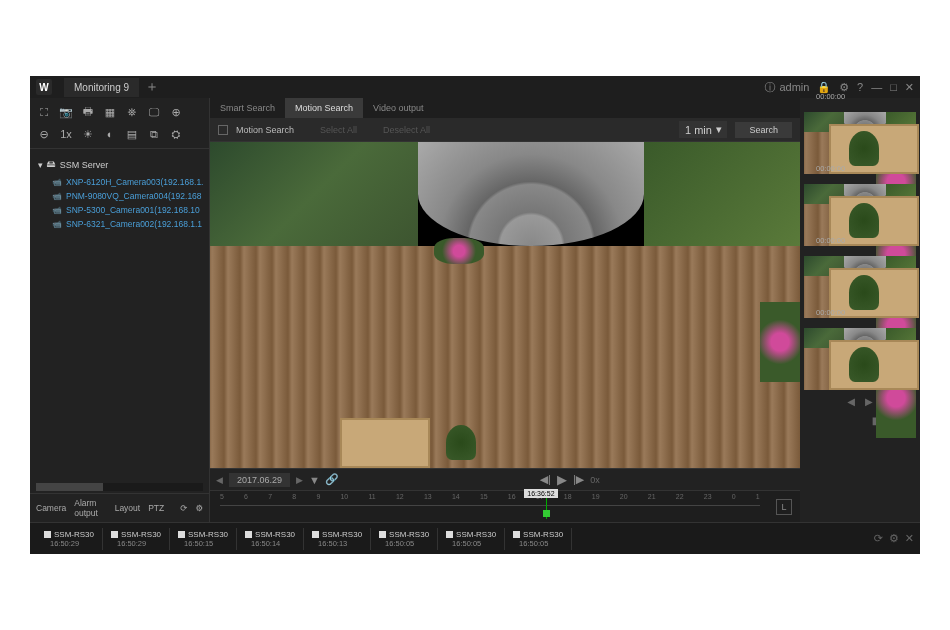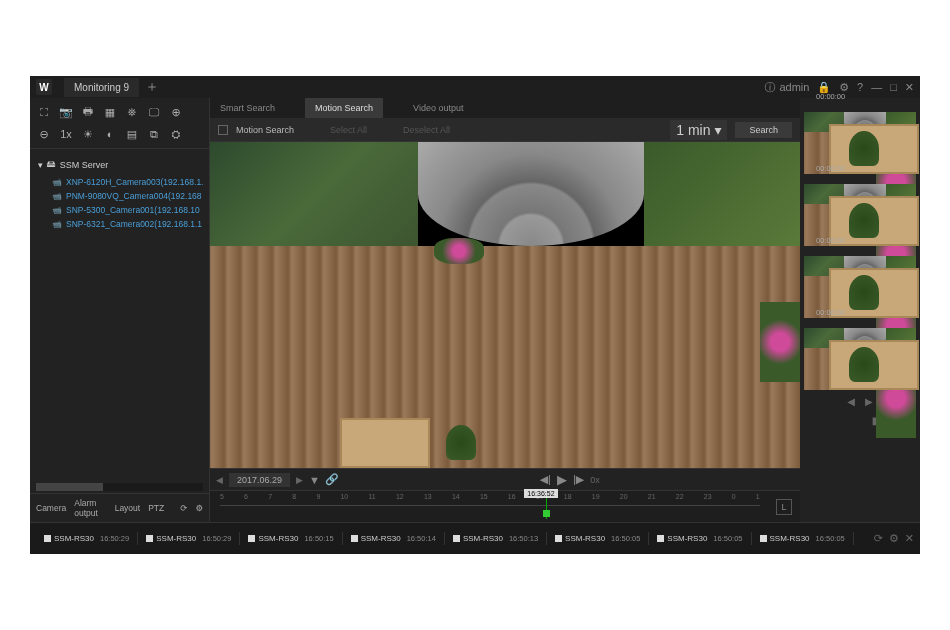--- a/index.html
+++ b/index.html
@@ -22,29 +22,29 @@
 .tree { flex: 1; padding: 6px 4px; overflow: hidden; }
 .tree-server { display: flex; align-items: center; gap: 4px; color: #ccc; padding: 2px 4px; }
 .tree-item { display: flex; align-items: center; gap: 4px; padding: 2px 4px 2px 18px; color: #4a9fd8; font-size: 8.5px; white-space: nowrap; overflow: hidden; cursor: pointer; }
 .tree-item .cam-ic { color: #4a9fd8; font-size: 8px; }
 .scrollbar-h { height: 8px; background: #1a1a1a; margin: 2px 6px; position: relative; }
 .scrollbar-h::after { content: ''; position: absolute; left: 0; width: 40%; height: 100%; background: #444; }
 .side-bottom { display: flex; gap: 8px; padding: 4px 6px; border-top: 1px solid #333; font-size: 8.5px; align-items: center; }
 .side-bottom span { cursor: pointer; }
 .side-bottom .spacer { flex: 1; }
 .center { flex: 1; display: flex; flex-direction: column; background: #2a2a2a; min-width: 0; }
-.ctabs { display: flex; background: #1e1e1e; height: 20px; align-items: stretch; font-size: 9px; gap: 20px; }
+.ctabs { display: flex; background: #1e1e1e; height: 20px; align-items: stretch; font-size: 9px; }
 .ctab { padding: 4px 10px; color: #888; cursor: pointer; display: flex; align-items: center; }
 .ctab.active { background: #3a3a3a; color: #ddd; }
 .search-bar { height: 24px; background: #2a2a2a; display: flex; align-items: center; padding: 0 8px; gap: 8px; border-bottom: 1px solid #333; }
 .chk { width: 10px; height: 10px; border: 1px solid #666; display: inline-block; }
 .sb-label { color: #bbb; font-size: 9px; }
-.sb-dim { color: #555; font-size: 9px; margin-left: 28px; }
+.sb-dim { color: #555; font-size: 9px; margin-left: 18px; }
 .sb-spacer { flex: 1; }
-.sb-select { background: #333; color: #ccc; padding: 2px 6px; font-size: 14px; display: flex; align-items: center; gap: 4px; }
+.sb-select { background: #333; color: #ccc; padding: 2px 6px; font-size: 11px; display: flex; align-items: center; gap: 4px; }
 .sb-btn { background: #3a3a3a; color: #ccc; padding: 3px 14px; font-size: 9px; cursor: pointer; }
 .video { flex: 1; background: #000; position: relative; overflow: hidden; min-height: 0; }
 .deck-scene { position: absolute; inset: 0; }
 .controls { height: 22px; background: #222; display: flex; align-items: center; padding: 0 6px; gap: 6px; border-top: 1px solid #333; font-size: 9px; }
 .date-box { background: #333; padding: 2px 8px; display: flex; align-items: flex-end; gap: 4px; }
 .play-controls { display: flex; gap: 6px; align-items: center; margin: 0 auto; }
 .play-ic { color: #888; cursor: pointer; font-size: 11px; }
 .timeline { height: 32px; background: #1e1e1e; position: relative; border-top: 1px solid #333; }
 .tl-ticks { position: absolute; top: 2px; left: 10px; right: 40px; height: 10px; display: flex; justify-content: space-between; font-size: 7px; color: #666; }
 .tl-track { position: absolute; top: 14px; left: 10px; right: 40px; height: 10px; border-top: 1px solid #444; }
@@ -54,21 +54,21 @@
 .tl-L { position: absolute; right: 8px; top: 8px; width: 16px; height: 16px; border: 1px solid #555; display: flex; align-items: center; justify-content: center; color: #888; font-size: 9px; }
 .rpanel { width: 120px; background: #222; display: flex; flex-direction: column; padding: 4px; gap: 4px; }
 .thumb { background: #000; position: relative; height: 62px; }
 .thumb-time { position: absolute; top: -10px; left: 12px; font-size: 7.5px; color: #aaa; }
 .thumb-wrap { position: relative; padding-top: 10px; }
 .rnav { display: flex; justify-content: center; gap: 10px; padding: 2px; color: #666; font-size: 10px; }
 .rnav span { cursor: pointer; }
 .ricons { display: flex; justify-content: flex-end; gap: 6px; padding: 2px; color: #666; font-size: 10px; }
 .ricons span { cursor: pointer; }
 .bottom { height: 32px; background: #1a1a1a; border-top: 1px solid #333; display: flex; align-items: center; padding: 0 6px; gap: 2px; }
-.bcell { display: flex; flex-direction: row; padding: 2px 8px; font-size: 8px; border-right: 1px solid #333; min-width: 62px; }
+.bcell { display: flex; flex-direction: column; padding: 2px 8px; font-size: 8px; border-right: 1px solid #333; min-width: 62px; }
 .bcell-top { display: flex; align-items: center; gap: 3px; color: #ccc; }
 .bcell-sq { width: 7px; height: 7px; background: #ddd; }
 .bcell-time { color: #888; font-size: 7.5px; margin-left: 6px; }
 .bspacer { flex: 1; }
 .bicons { display: flex; gap: 6px; color: #666; font-size: 11px; }
 .bicons span { cursor: pointer; }
 
 
 .deck-scene { display: grid; grid-template-rows: 32% 68%; }
 .ds-top { display: flex; }

